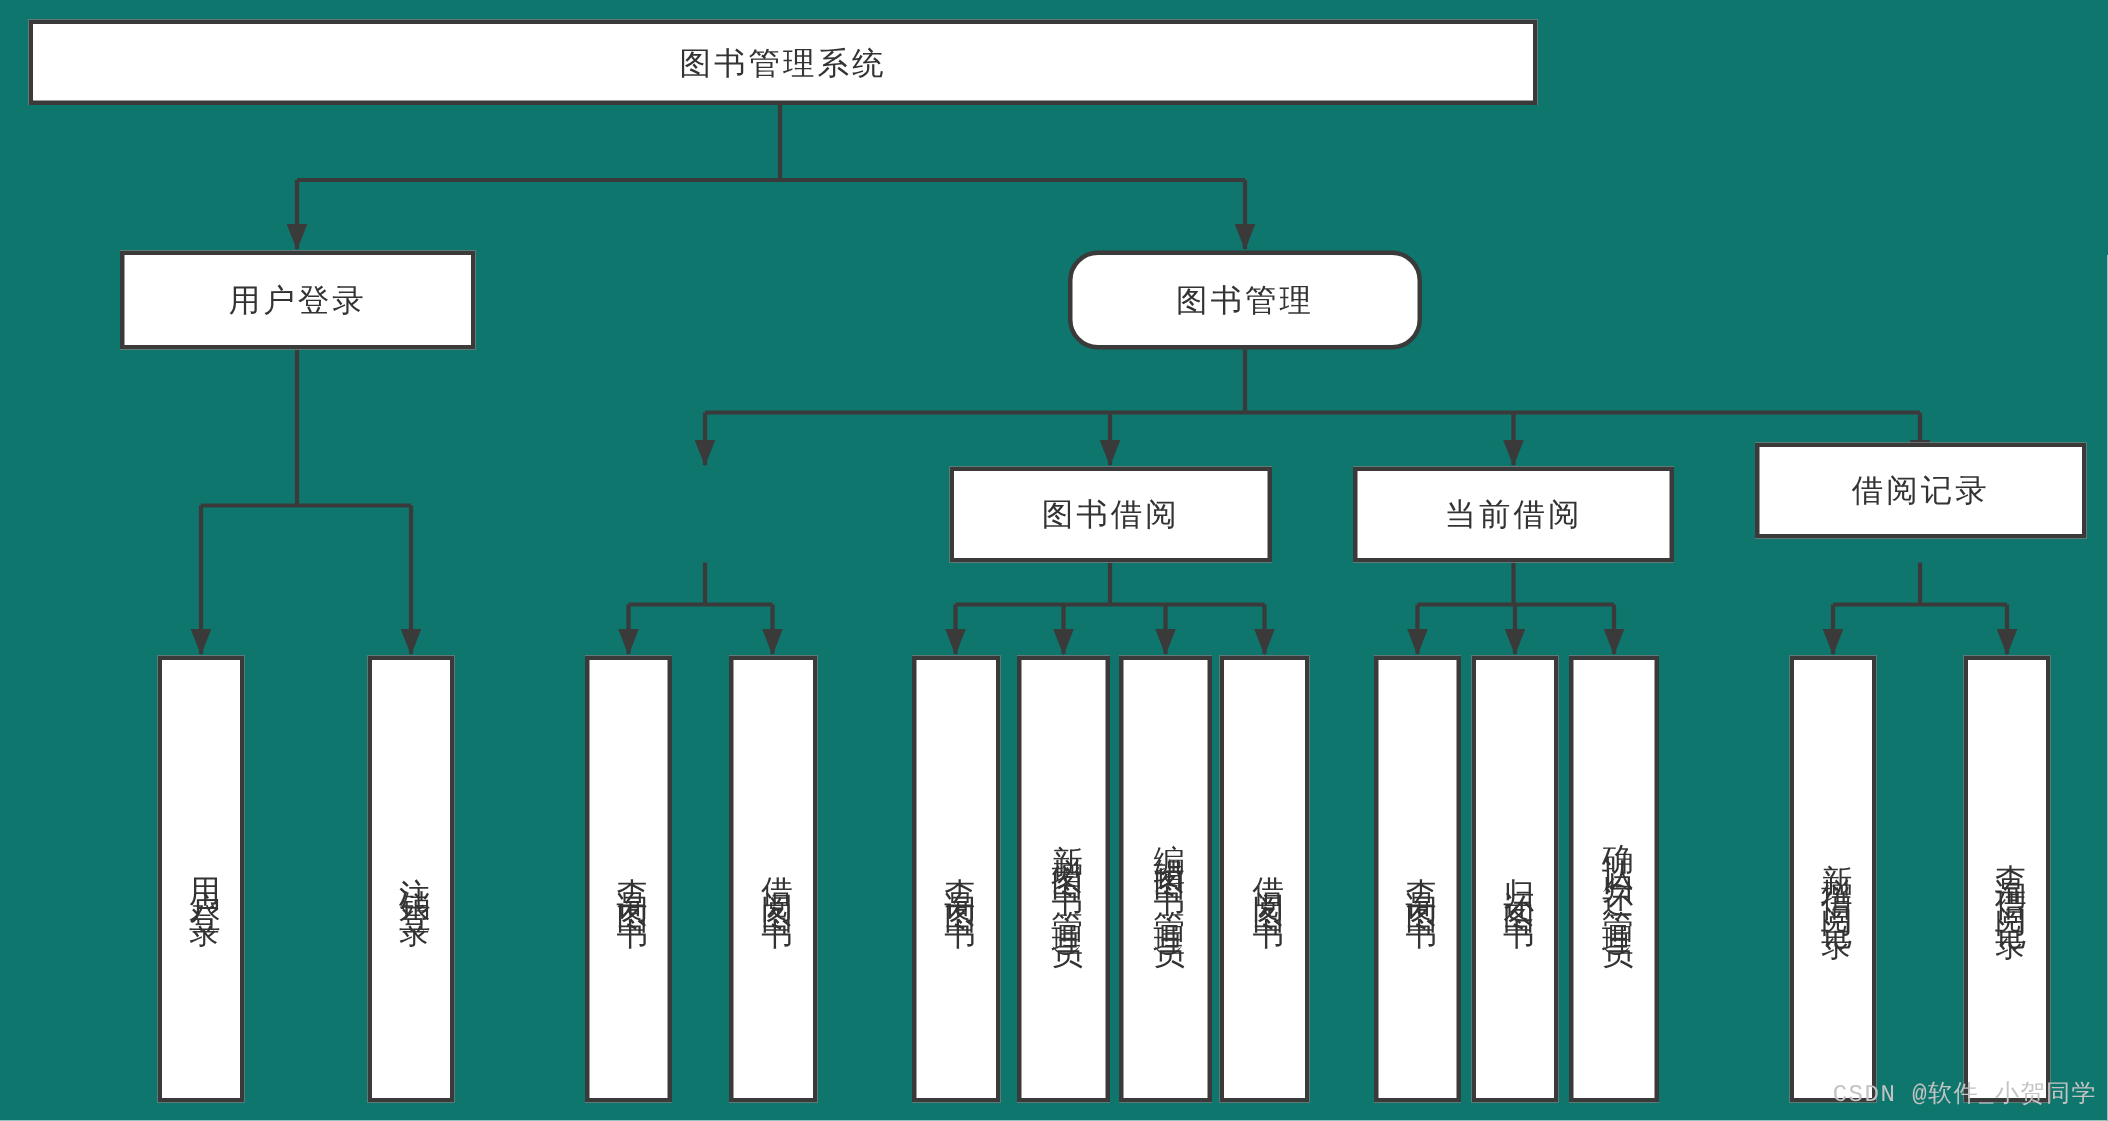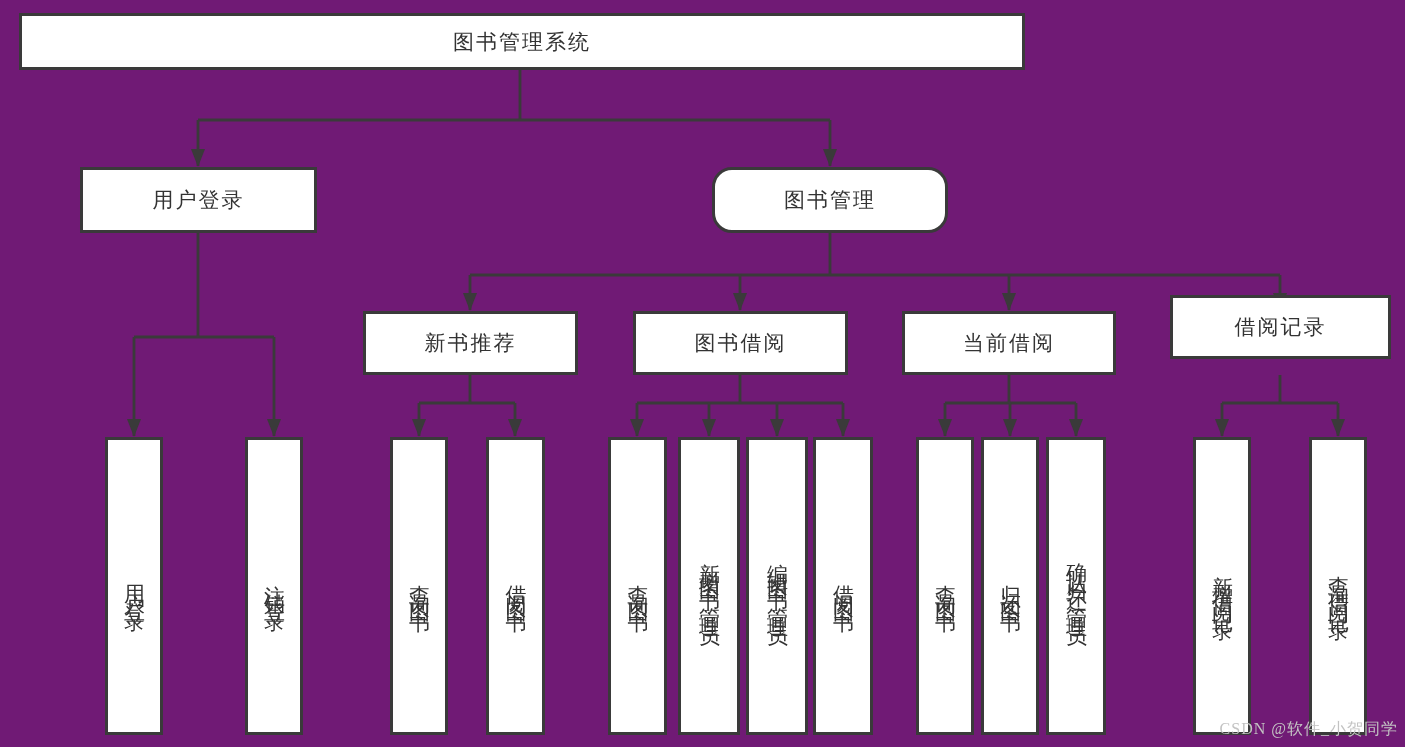--- a/index.html
+++ b/index.html
@@ -1,20 +1,20 @@
 <!DOCTYPE html>
 <html style="--line: #3a3a3a; --text: #333333; --watermark: #c3c3c3;"><head>
 <meta charset="utf-8">
 <style>
   html,body{margin:0;padding:0;background:#fff;}
   .canvas{
     position:relative;
     width:1405px;height:747px;
-    background:#701a75;
-    font-family:Liberation Serif, serif;
+    background:#0f766e;
+    font-family:Liberation Mono, monospace;
     overflow:hidden;
   }
   svg.connectors{position:absolute;left:0;top:0;z-index:1;}
   .node{
     position:absolute;
     box-sizing:border-box;
     background:#fff;
     border:3px solid var(--line,#3a3a3a);
     display:flex;align-items:center;justify-content:center;
     z-index:2;
@@ -89,23 +89,20 @@
     <span class="h-label">图书管理系统</span>
   </div>
 
   <div class="node" style="left:80px;top:167px;width:237px;height:66px;">
     <span class="h-label">用户登录</span>
   </div>
   <div class="node" style="left:712px;top:167px;width:236px;height:66px;border-radius:20px;">
     <span class="h-label">图书管理</span>
   </div>
 
-  <div class="node" style="left:363px;top:311px;width:215px;height:64px;">
-    <span class="h-label">新书推荐</span>
-  </div>
   <div class="node" style="left:902px;top:311px;width:214px;height:64px;">
     <span class="h-label">当前借阅</span>
   </div>
   <div class="node" style="left:633px;top:311px;width:215px;height:64px;">
     <span class="h-label">图书借阅</span>
   </div>
   <div class="node" style="left:1170px;top:295px;width:221px;height:64px;">
     <span class="h-label">借阅记录</span>
   </div>
 

